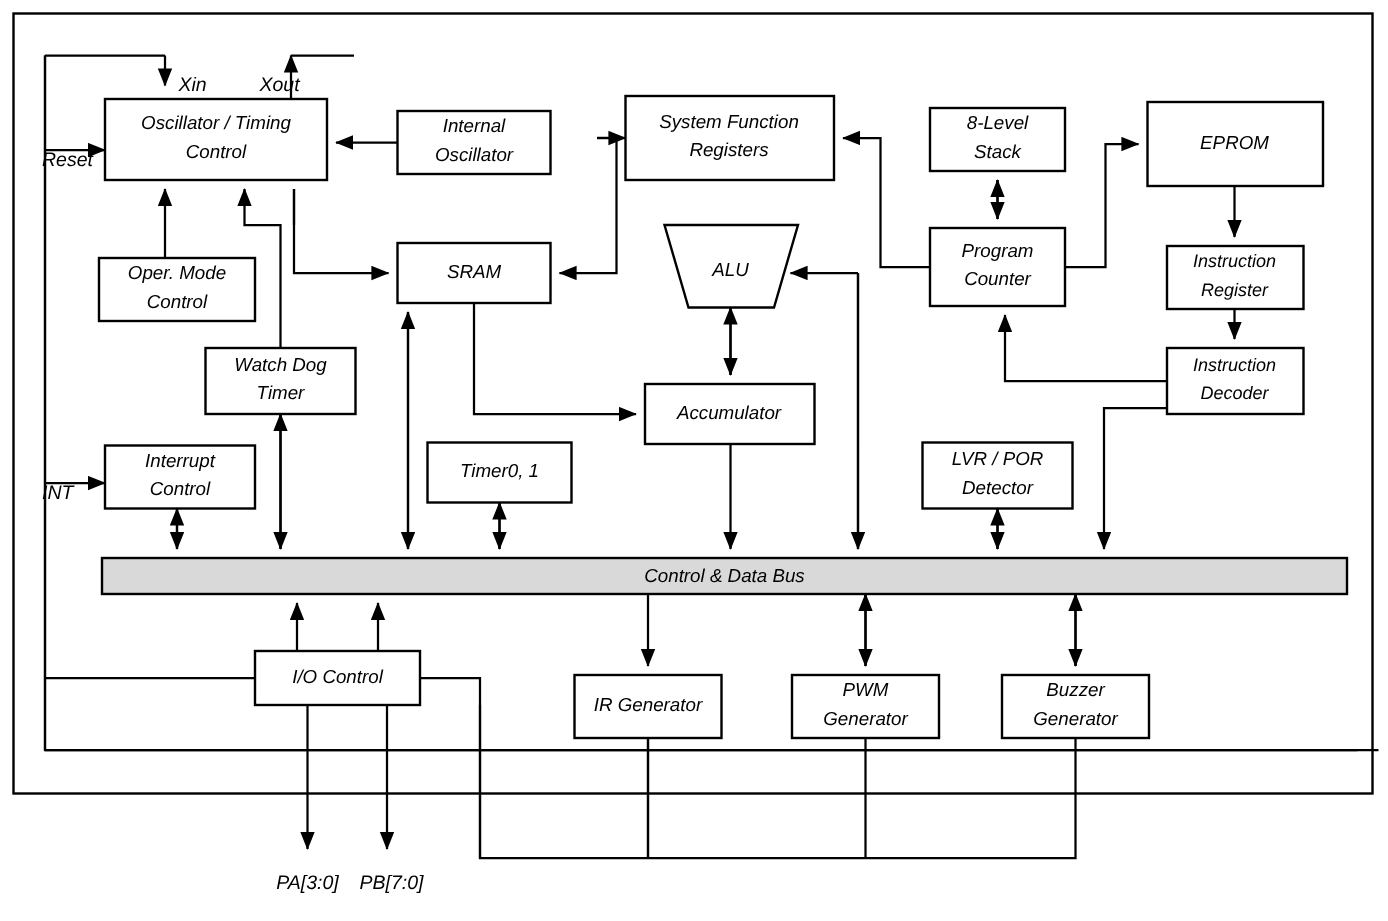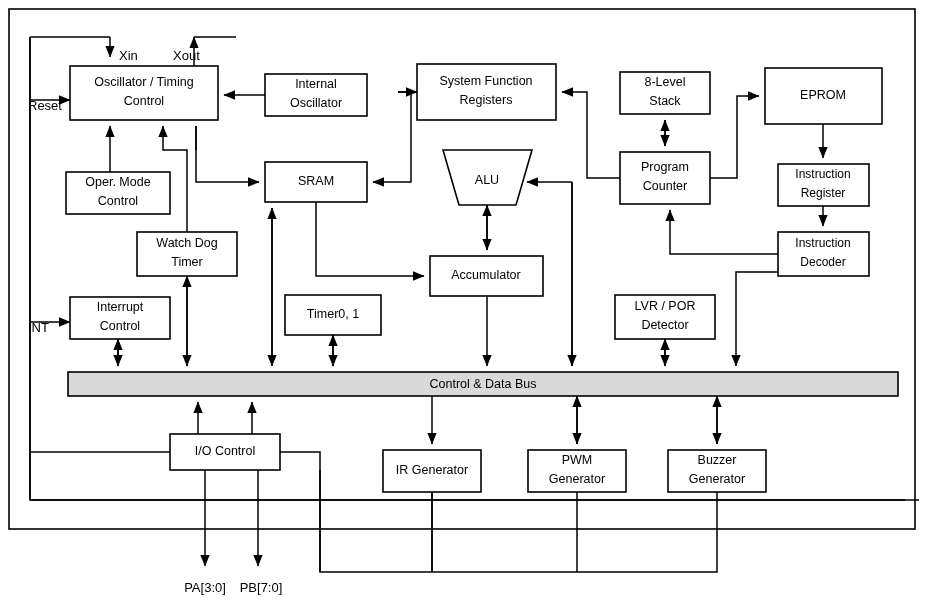--- a/index.html
+++ b/index.html
@@ -1,17 +1,17 @@
 <!DOCTYPE html>
 <html><head>
 <meta charset="utf-8">
 <style>
   html,body{margin:0;padding:0;background:#ffffff;}
   body{width:925px;height:614px;font-family:"Liberation Sans",sans-serif;overflow:hidden;}
-  #root{position:relative;width:925px;height:614px;}
+  #root{position:relative;width:925px;height:614px;font-style:italic;}
   svg{position:absolute;top:0;left:0;width:925px;height:614px;}
   .blk{fill:#ffffff;stroke:#000000;stroke-width:1.6;}
   .bus{fill:#d9d9d9;stroke:#000000;stroke-width:1.6;}
   .frame{fill:none;stroke:#000000;stroke-width:1.6;}
   .ln{stroke:#000000;stroke-width:1.5;fill:none;}
   .lbl{font-family:"Liberation Sans",sans-serif;font-size:12.5px;fill:#000;text-anchor:middle;dominant-baseline:middle;}
   .lbl.sm{font-size:12px;}
   .sig{font-family:"Liberation Sans",sans-serif;font-size:13px;fill:#000;dominant-baseline:middle;}
   .pin{font-family:"Liberation Sans",sans-serif;font-size:13px;fill:#000;text-anchor:middle;dominant-baseline:middle;}
 </style>

